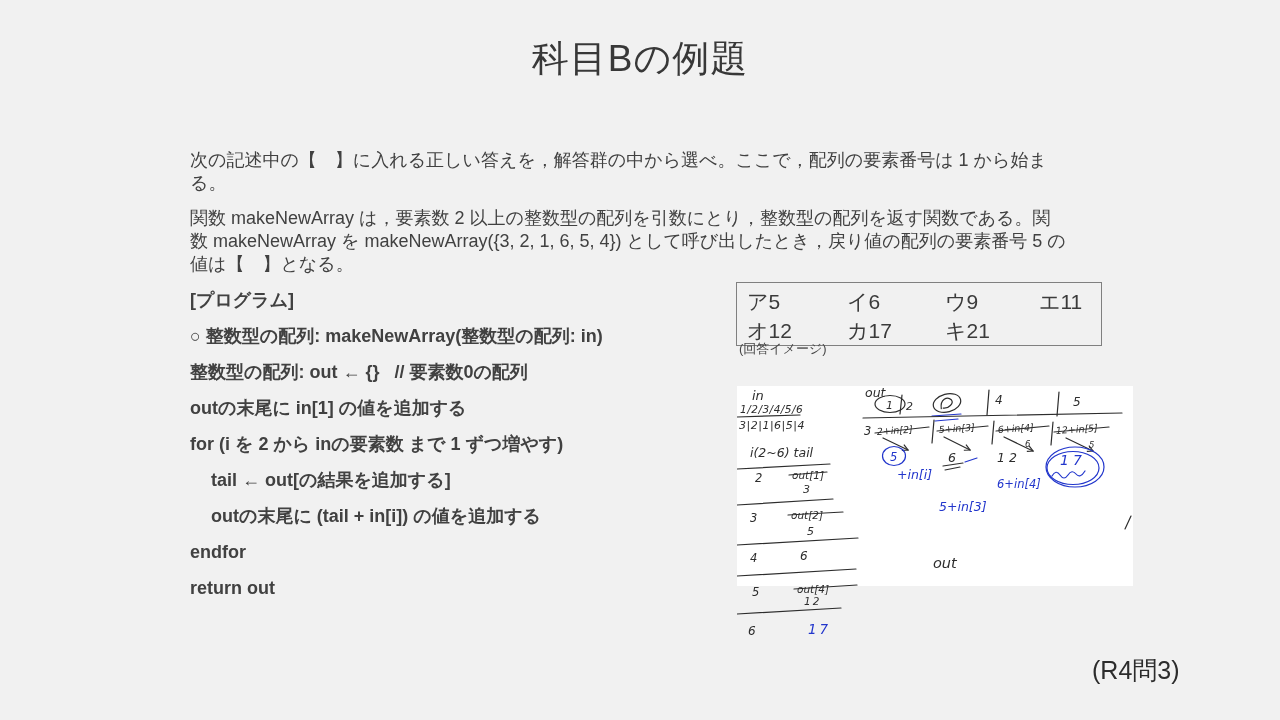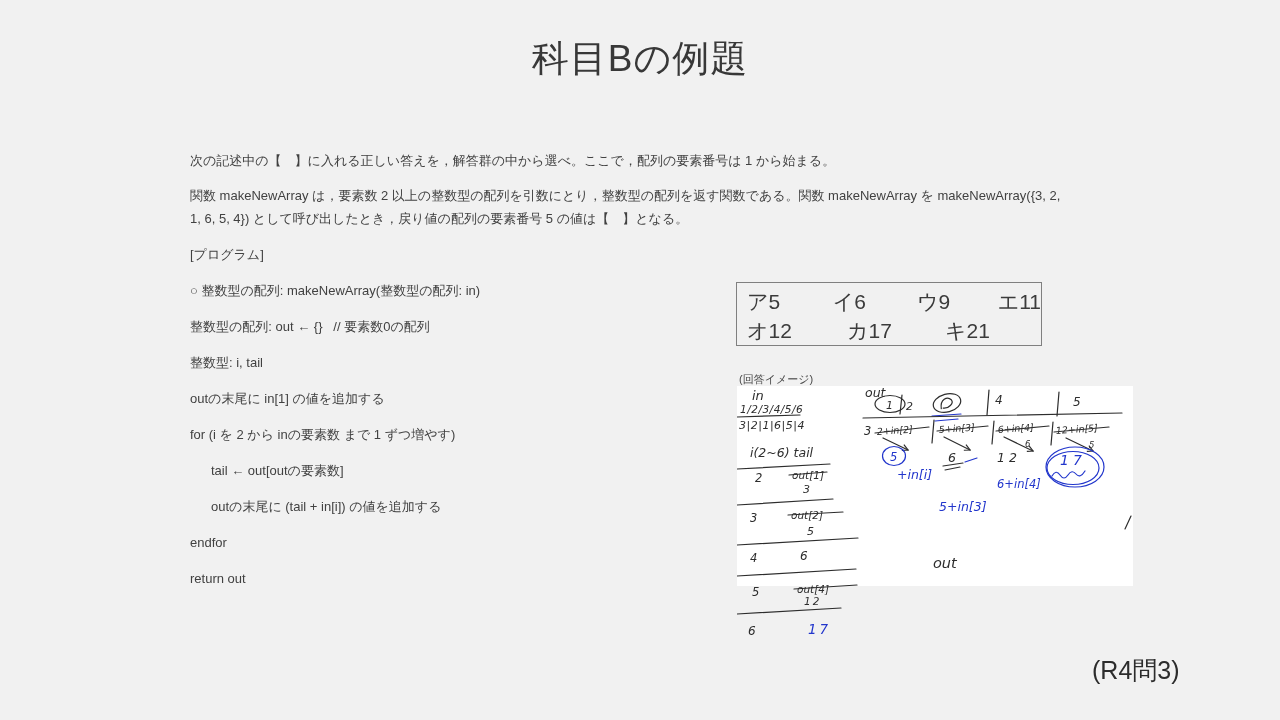--- a/index.html
+++ b/index.html
@@ -9,37 +9,37 @@
     font-family:"Liberation Sans","DejaVu Sans",sans-serif;
     color:#3f3f3f;
   }
   .title {
     position:absolute; top:34px; left:0; width:1280px;
     margin:0; text-align:center;
     font-size:37px; font-weight:400; color:#383838; letter-spacing:1px;
   }
   .body-col {
     position:absolute; left:190px; top:149px; width:878px;
-    font-size:13px; line-height:23px; color:#414141;
+    font-size:18px; line-height:23px; color:#414141;
   }
   .para { margin:0 0 12px 0; }
   .para.p2 { margin-bottom:4px; }
-  .prog { margin:13px 0 13px 0; white-space:pre-wrap; }
+  .prog { margin:13px 0 13px 0; white-space:pre-wrap;font-weight:bold; }
   .prog.indent { padding-left:21px; }
   .answer-box {
-    position:absolute; left:736px; top:282px; width:306px; height:64px;
+    position:absolute; left:736px; top:282px; width:366px; height:64px;
     box-sizing:border-box; border:1px solid #808080;
     padding:4px 0 0 10px; font-size:21px; color:#3b3b3b;
   }
   .answer-row { display:flex; height:29px; align-items:center; }
   .ac { display:inline-block; white-space:nowrap; }
   .w1 { width:100px; } .w2 { width:98px; } .w3 { width:94px; }
   .caption {
-    position:absolute; left:739px; top:372px;
-    font-size:11px; color:#474747;
+    position:absolute; left:739px; top:340px;
+    font-size:13px; color:#474747;
   }
   .whiteboard {
     position:absolute; left:737px; top:386px; width:396px; height:200px;
     background:#ffffff;
   }
   .source-ref {
     position:absolute; left:1092px; top:654px;
     font-size:25px; color:#2c2c2c;
   }
   
@@ -54,24 +54,23 @@
 <div class="slide">
 
   <h1 class="title">科目Bの例題</h1>
 
   <div class="body-col">
     <p class="para">次の記述中の【　】に入れる正しい答えを，解答群の中から選べ。ここで，配列の要素番号は 1 から始まる。</p>
     <p class="para p2">関数 makeNewArray は，要素数 2 以上の整数型の配列を引数にとり，整数型の配列を返す関数である。関数 makeNewArray を makeNewArray({3, 2, 1, 6, 5, 4}) として呼び出したとき，戻り値の配列の要素番号 5 の値は【　】となる。</p>
     <p class="prog">[プログラム]</p>
     <p class="prog">○ 整数型の配列: makeNewArray(整数型の配列: in)</p>
     <p class="prog">整数型の配列: out ← {}   // 要素数0の配列</p>
-    <p class="prog">整数型: i, tail</p>
     <p class="prog">outの末尾に in[1] の値を追加する</p>
     <p class="prog">for (i を 2 から inの要素数 まで 1 ずつ増やす)</p>
-    <p class="prog indent">tail ← out[outの要素数]</p>
+    <p class="prog indent">tail ← out[の結果を追加する]</p>
     <p class="prog indent">outの末尾に (tail + in[i]) の値を追加する</p>
     <p class="prog">endfor</p>
     <p class="prog">return out</p>
   </div>
 
   <div class="answer-box">
     <div class="answer-row">
       <span class="ac w1">ア5</span>
       <span class="ac w2">イ6</span>
       <span class="ac w3">ウ9</span>

